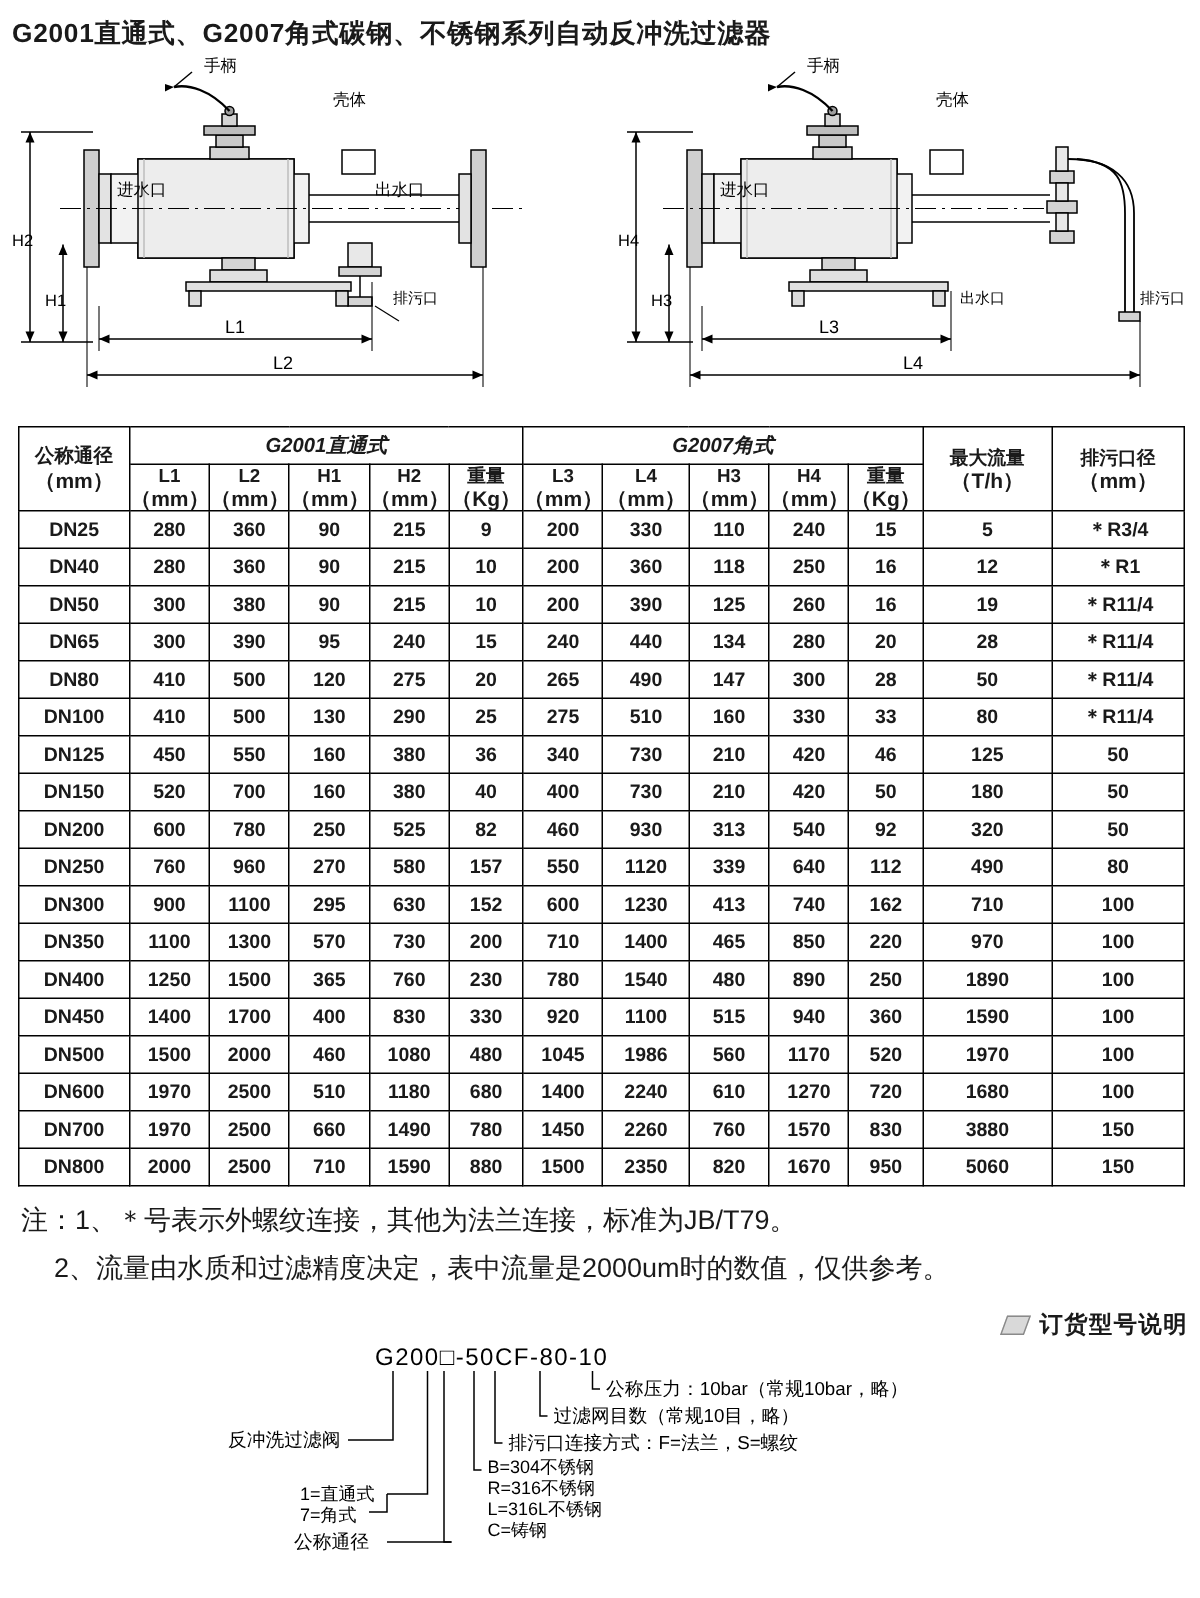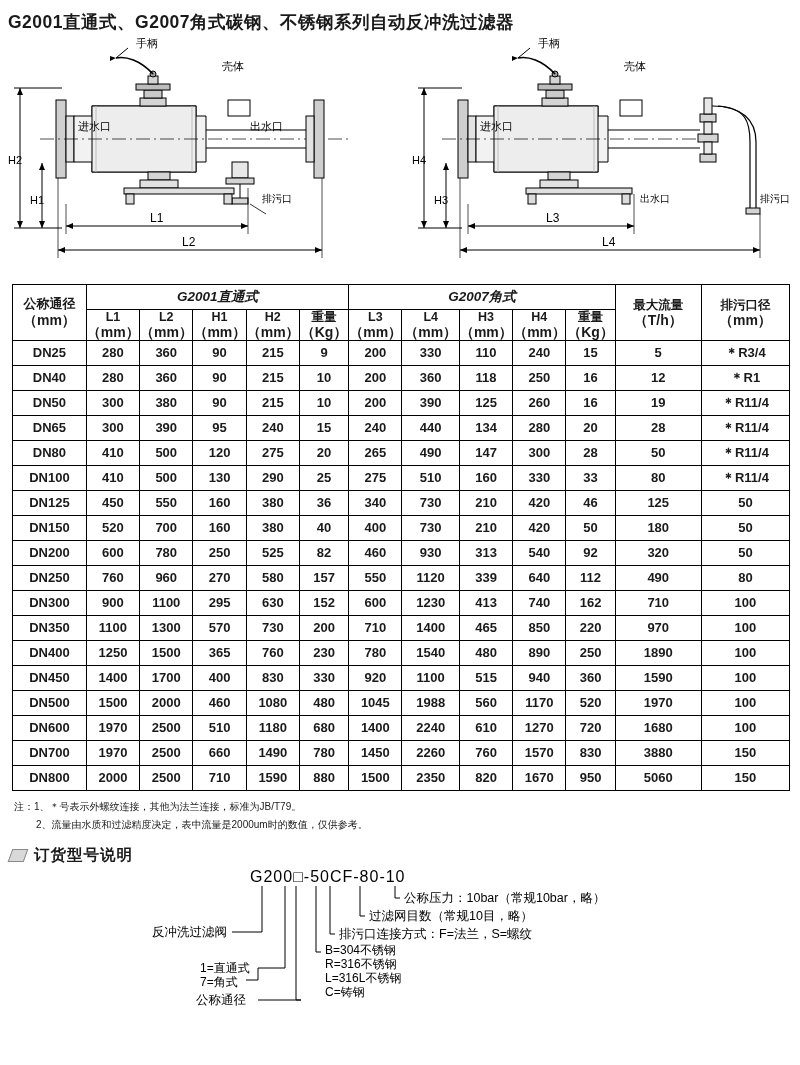--- a/index.html
+++ b/index.html
@@ -68,21 +68,21 @@
   }
   table.spec thead td { font-size: 12.5px; }
   table.spec .grp { font-size: 13.5px; font-style: italic; }
   table.spec .unit { font-size: 14px; font-weight: bold; }
   table.spec .nd { font-size: 13px; }
   .th-two { line-height: 1.35; }
 
   
   .notes {
     padding: 7px 10px 0 14px;
-    font-size: 10px;
+    font-size: 18px;
     line-height: 1.75;
   }
   .notes div { white-space: nowrap; }
   .notes .indent { padding-left: 22px; }
 
   
   .model {
     position: relative;
     width: 800px;
     height: 150px;
@@ -547,21 +547,21 @@
             <td>100</td>
           </tr>
           <tr>
             <td class="nd">DN500</td>
             <td>1500</td>
             <td>2000</td>
             <td>460</td>
             <td>1080</td>
             <td>480</td>
             <td>1045</td>
-            <td>1988</td>
+            <td>1986</td>
             <td>560</td>
             <td>1170</td>
             <td>520</td>
             <td>1970</td>
             <td>100</td>
           </tr>
           <tr>
             <td class="nd">DN600</td>
             <td>1970</td>
             <td>2500</td>
@@ -608,21 +608,21 @@
           </tr>
         </tbody>
     </table>
   </div>
 
   <div class="notes">
     <div>注：1、＊号表示外螺纹连接，其他为法兰连接，标准为JB/T79。</div>
     <div class="indent">2、流量由水质和过滤精度决定，表中流量是2000um时的数值，仅供参考。</div>
   </div>
 
-  <div class="section-head" style="padding-top:12px;">
+  <div class="section-head" style="padding-top:12px;justify-content:flex-end;">
     <span class="sec-mark"></span>
     <span class="sec-label">订货型号说明</span>
   </div>
 
   <div class="model">
     <svg width="800" height="150" viewBox="0 0 800 150">
       <g font-family="Liberation Sans, sans-serif" font-size="12.5" fill="#000">
 
         <text x="250" y="14" font-size="16" letter-spacing="1">G200□-50CF-80-10</text>
 

